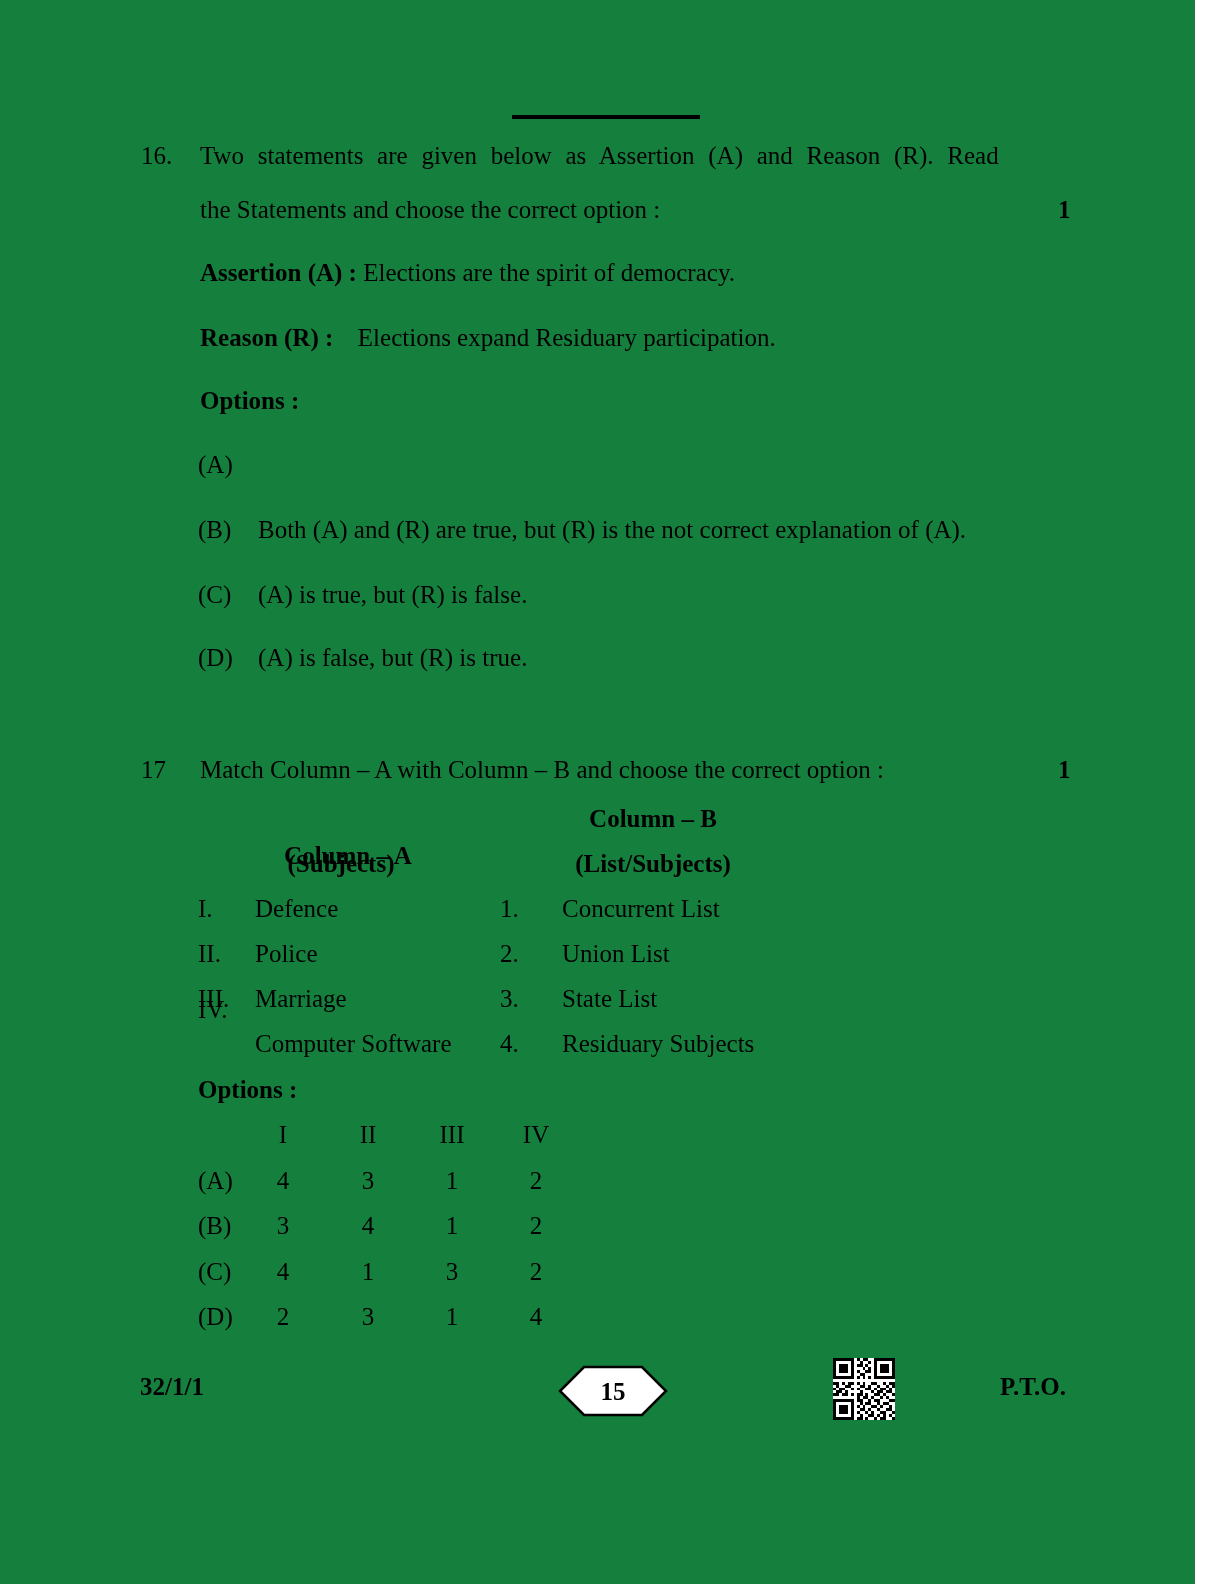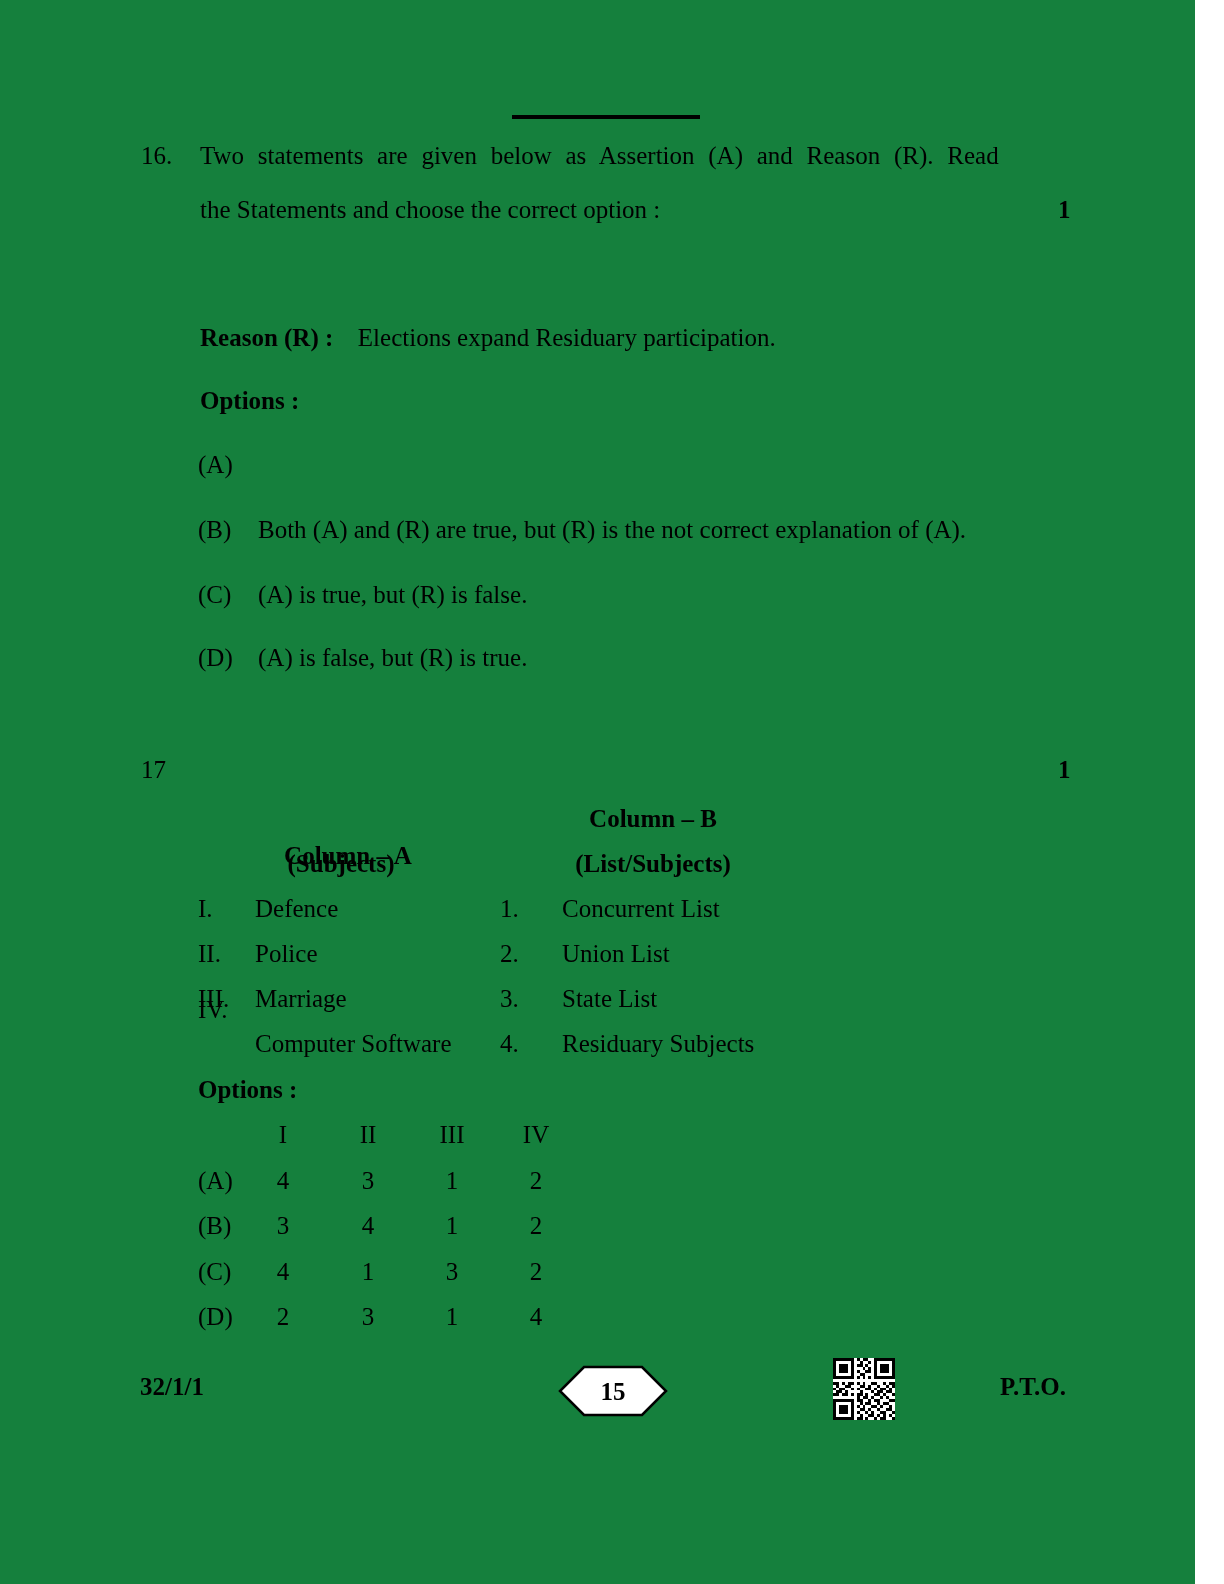--- a/index.html
+++ b/index.html
@@ -184,20 +184,24 @@
   <div class="top-rule"></div>
 
   <div class="qnum" style="left:141px; top:143px;">16.</div>
 
   <div class="qline justified-1" style="left:200px; top:143px;">Two statements are given below as Assertion (A) and Reason (R). Read</div>
 
   <div class="qline" style="left:200px; top:197px;">the Statements and choose the correct option :</div>
 
   <div class="marks" style="left:1058px; top:197px;">1</div>
 
+  <div class="qline" style="left:200px; top:260px;">
+    <span class="lead">Assertion (A) :</span>
+    <span>Elections are the spirit of democracy.</span>
+  </div>
 
   <div class="qline" style="left:200px; top:325px;">
     <span class="lead">Reason (R) :</span>
     <span style="display:inline-block; width:12px;"></span>
     <span>Elections expand Residuary participation.</span>
   </div>
 
   <div class="heading-bold" style="left:200px; top:388px;">Options :</div>
 
   <div class="opt-label" style="left:198px; top:452px;">(A)</div>
@@ -206,20 +210,21 @@
   <div class="opt-text" style="left:258px; top:517px;">Both (A) and (R) are true, but (R) is the not correct explanation of (A).</div>
 
   <div class="opt-label" style="left:198px; top:582px;">(C)</div>
   <div class="opt-text" style="left:258px; top:582px;">(A) is true, but (R) is false.</div>
 
   <div class="opt-label" style="left:198px; top:645px;">(D)</div>
   <div class="opt-text" style="left:258px; top:645px;">(A) is false, but (R) is true.</div>
 
   <div class="qnum" style="left:141px; top:757px;">17</div>
 
+  <div class="qline" style="left:200px; top:757px;">Match Column – A with Column – B and choose the correct option :</div>
 
   <div class="marks" style="left:1058px; top:757px;">1</div>
 
   <div class="col-head" style="left:348px; top:806px;margin-top:37px;">Column – A</div>
   <div class="col-head" style="left:653px; top:806px;">Column – B</div>
 
   <div class="col-head" style="left:341px; top:851px;">(Subjects)</div>
   <div class="col-head" style="left:653px; top:851px;">(List/Subjects)</div>
 
   <div class="match-num" style="left:198px; top:896px;">I.</div>

